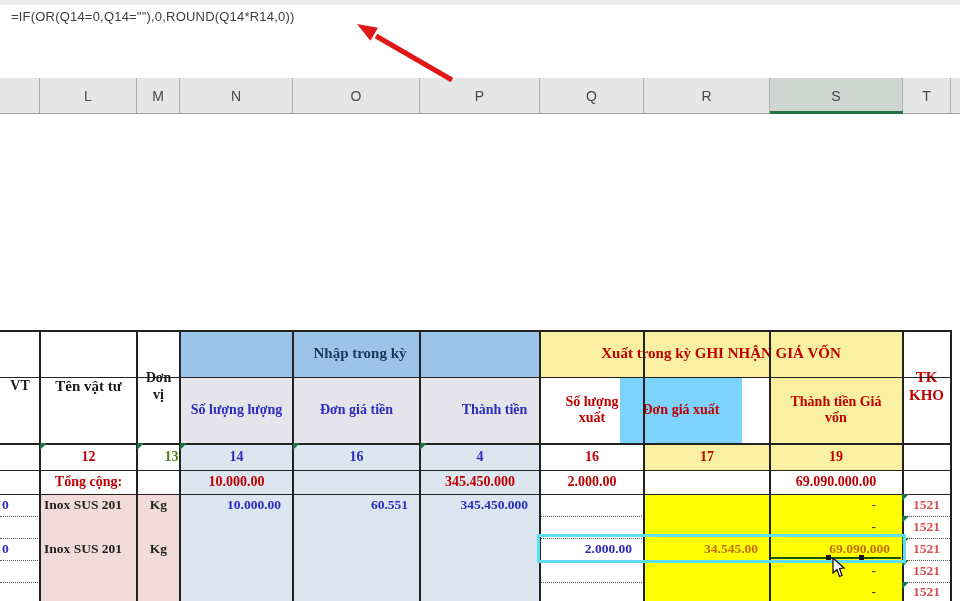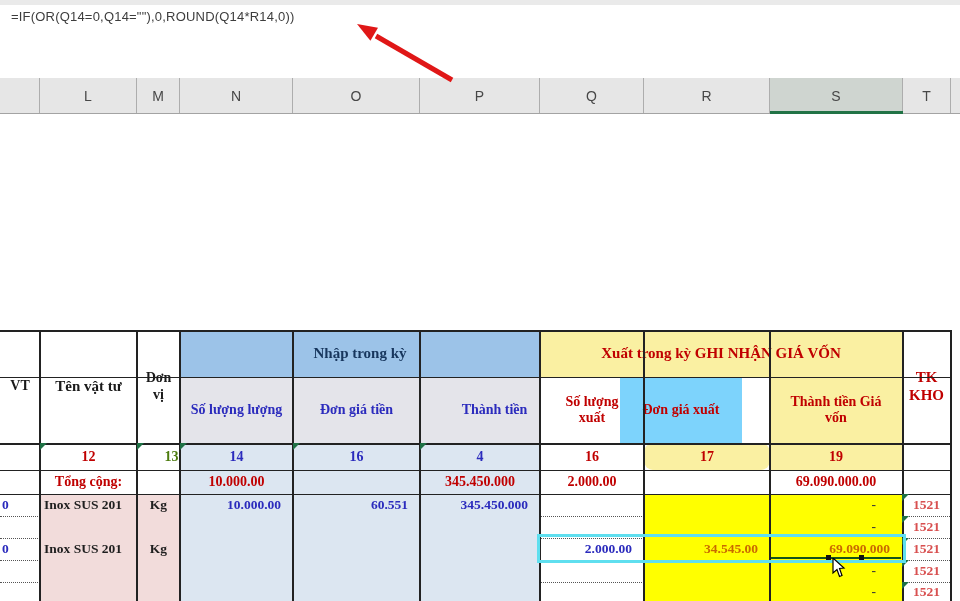--- a/index.html
+++ b/index.html
@@ -97,21 +97,21 @@
 <div class="tri" style="left: 40px; top: 443px;"></div>
 <div class="cell" style="left: 137px; top: 443px; width: 43px; height: 27px; color: #4d7c0f; font-size: 14px; justify-content: center; margin-left: 13px;">13</div>
 <div class="tri" style="left: 137px; top: 443px;"></div>
 <div class="cell" style="left: 180px; top: 443px; width: 113px; height: 27px; background: rgb(220, 230, 241); color: rgb(43, 43, 189); font-size: 14px; justify-content: center;">14</div>
 <div class="tri" style="left: 180px; top: 443px;"></div>
 <div class="cell" style="left: 293px; top: 443px; width: 127px; height: 27px; background: rgb(220, 230, 241); color: rgb(43, 43, 189); font-size: 14px; justify-content: center;">16</div>
 <div class="tri" style="left: 293px; top: 443px;"></div>
 <div class="cell" style="left: 420px; top: 443px; width: 120px; height: 27px; background: rgb(220, 230, 241); color: rgb(43, 43, 189); font-size: 14px; justify-content: center;">4</div>
 <div class="tri" style="left: 420px; top: 443px;"></div>
 <div class="cell" style="left: 540px; top: 443px; width: 104px; height: 27px; color: rgb(192, 0, 0); font-size: 14px; justify-content: center;">16</div>
-<div class="cell" style="left: 644px; top: 443px; width: 126px; height: 27px; background: rgb(250, 240, 162); color: rgb(192, 0, 0); font-size: 14px; justify-content: center; border-radius: 9px;">17</div>
+<div class="cell" style="left: 644px; top: 443px; width: 126px; height: 27px; background: rgb(250, 240, 162); color: rgb(192, 0, 0); font-size: 14px; justify-content: center;">17</div>
 <div class="cell" style="left: 770px; top: 443px; width: 132px; height: 27px; background: rgb(250, 240, 162); color: rgb(192, 0, 0); font-size: 14px; justify-content: center;">19</div>
 <div class="cell" style="left: 902px; top: 443px; width: 49px; height: 27px; color: rgb(192, 0, 0); font-size: 14px; justify-content: center;"></div>
 <div class="cell" style="left: 0px; top: 470px; width: 40px; height: 24px; color: rgb(192, 0, 0); font-size: 14px; justify-content: center;"></div>
 <div class="cell" style="left: 40px; top: 470px; width: 97px; height: 24px; color: rgb(192, 0, 0); font-size: 14px; justify-content: center;">Tổng cộng:</div>
 <div class="cell" style="left: 137px; top: 470px; width: 43px; height: 24px; color: rgb(192, 0, 0); font-size: 14px; justify-content: center;"></div>
 <div class="cell" style="left: 180px; top: 470px; width: 113px; height: 24px; background: rgb(220, 230, 241); color: rgb(192, 0, 0); font-size: 14px; justify-content: center;">10.000.00</div>
 <div class="cell" style="left: 293px; top: 470px; width: 127px; height: 24px; background: rgb(220, 230, 241); color: rgb(192, 0, 0); font-size: 14px; justify-content: center;"></div>
 <div class="cell" style="left: 420px; top: 470px; width: 120px; height: 24px; background: rgb(220, 230, 241); color: rgb(192, 0, 0); font-size: 14px; justify-content: center;">345.450.000</div>
 <div class="cell" style="left: 540px; top: 470px; width: 104px; height: 24px; color: rgb(192, 0, 0); font-size: 14px; justify-content: center;">2.000.00</div>
 <div class="cell" style="left: 644px; top: 470px; width: 126px; height: 24px; color: rgb(192, 0, 0); font-size: 14px; justify-content: center;"></div>

